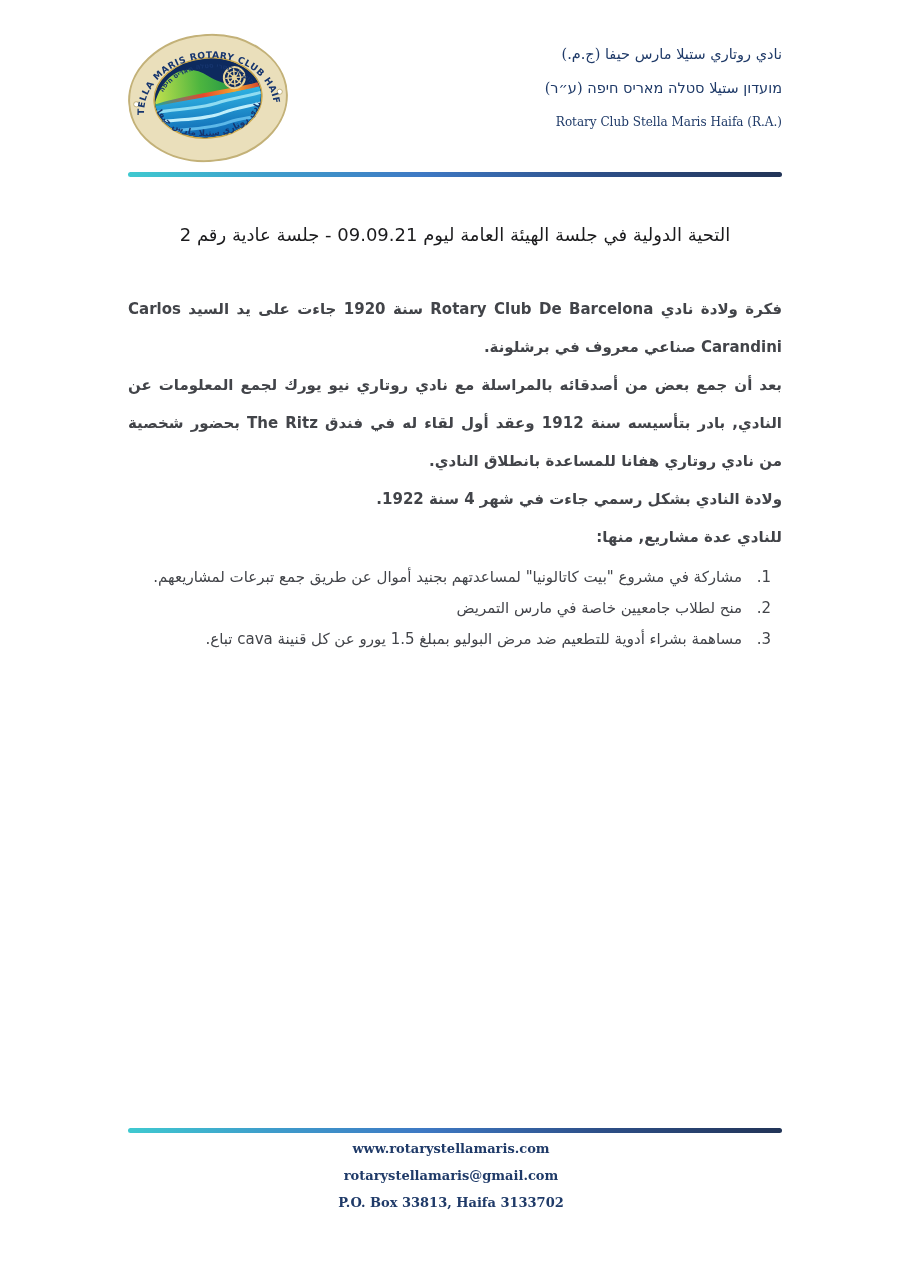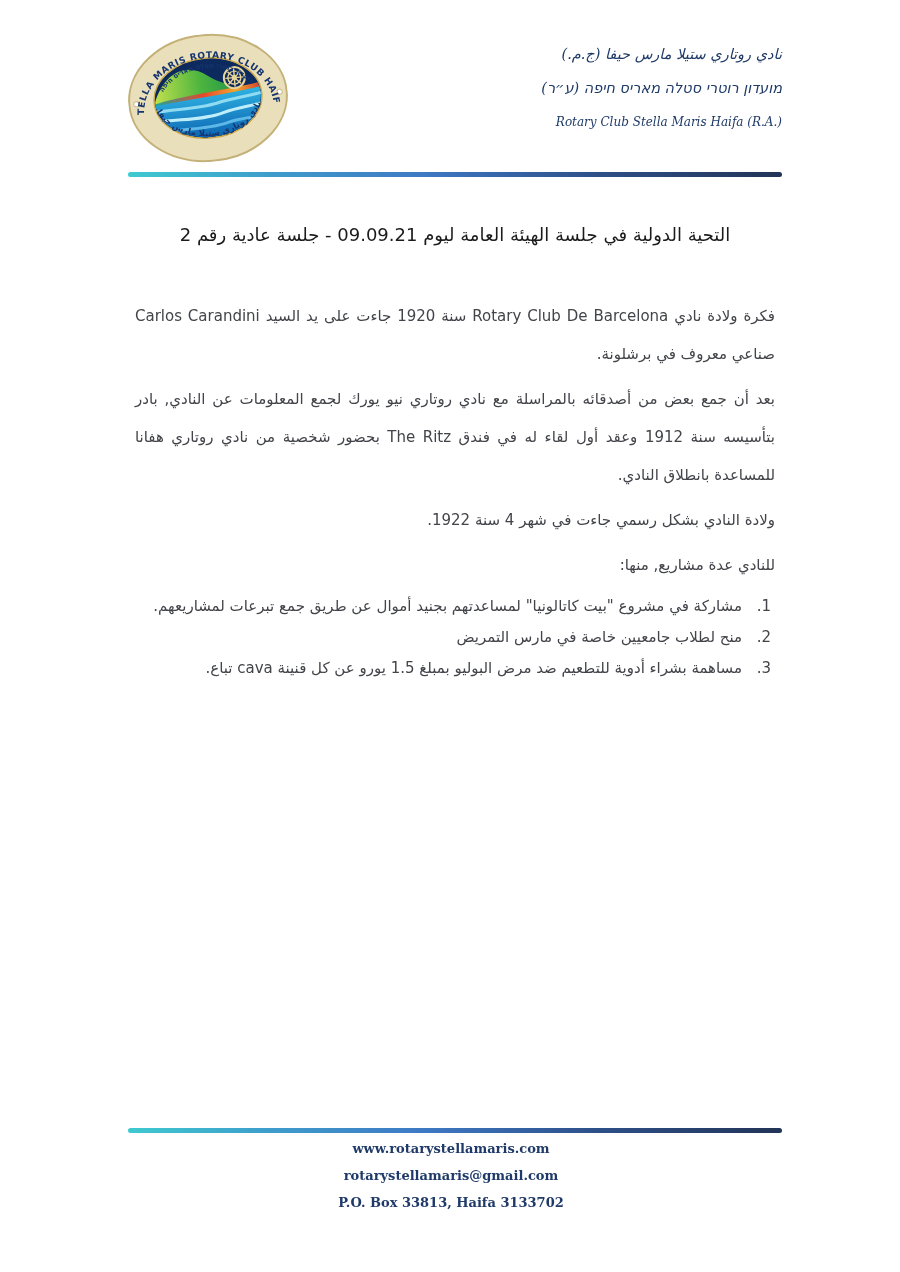--- a/index.html
+++ b/index.html
@@ -36,21 +36,20 @@
     direction: rtl;
     padding-top: 12px;
     color: #1f3a68;
     font-family: "DejaVu Serif", "DejaVu Sans", serif;
   }
   .org-line {
     font-size: 14.5px;
     line-height: 1.2;
     margin: 0 0 17px 0;
     white-space: nowrap;
-    font-style: italic;
   }
   .org-line.latin { direction: ltr; font-size: 12px; margin-top: 12px; }
 
   
   .grad-bar {
     position: absolute;
     left: 128px;
     right: 118px;
     height: 5px;
     border-radius: 3px;
@@ -80,22 +79,23 @@
     position: absolute;
     top: 290px;
     left: 128px;
     right: 118px;
     direction: rtl;
     text-align: justify;
     color: #424449;
     font-size: 15px;
   }
   .doc-body p {
-    margin: 7px;
+    margin: 0;
     line-height: 38px;
+    font-weight: bold;
   }
   .doc-body ol {
     margin: 6px 0 0 0;
     padding: 0 30px 0 0;
     line-height: 31px;
   }
   .doc-body li {
     margin: 0;
     padding-right: 10px;
     text-align: right;
@@ -201,21 +201,21 @@
           <textPath href="#ringHebPath" startOffset="50%" text-anchor="middle">מועדון רוטרי סטלה מאריס חיפה</textPath>
         </text>
         <text class="ring-arab-text">
           <textPath href="#ringArabPath" startOffset="50%" text-anchor="middle">نادي روتاري ستيلا مارس حيفا</textPath>
         </text>
       </svg>
     </div>
 
     <div class="org-block">
       <p class="org-line">نادي روتاري ستيلا مارس حيفا (ج.م.)</p>
-      <p class="org-line">מועדון רוטרי סטלה מאריס חיפה (ע״ר)</p>
+      <p class="org-line">מועדון ستيلا סטלה מאריס חיפה (ע״ר)</p>
       <p class="org-line latin">Rotary Club Stella Maris Haifa (R.A.)</p>
     </div>
   </div>
 
   <div class="grad-bar top"></div>
 
   <h1 class="doc-title">التحية الدولية في جلسة الهيئة العامة ليوم 09.09.21 - جلسة عادية رقم 2</h1>
 
   <div class="doc-body">
     <p>فكرة ولادة نادي Rotary Club De Barcelona سنة 1920 جاءت على يد السيد Carlos Carandini صناعي معروف في برشلونة.</p>

